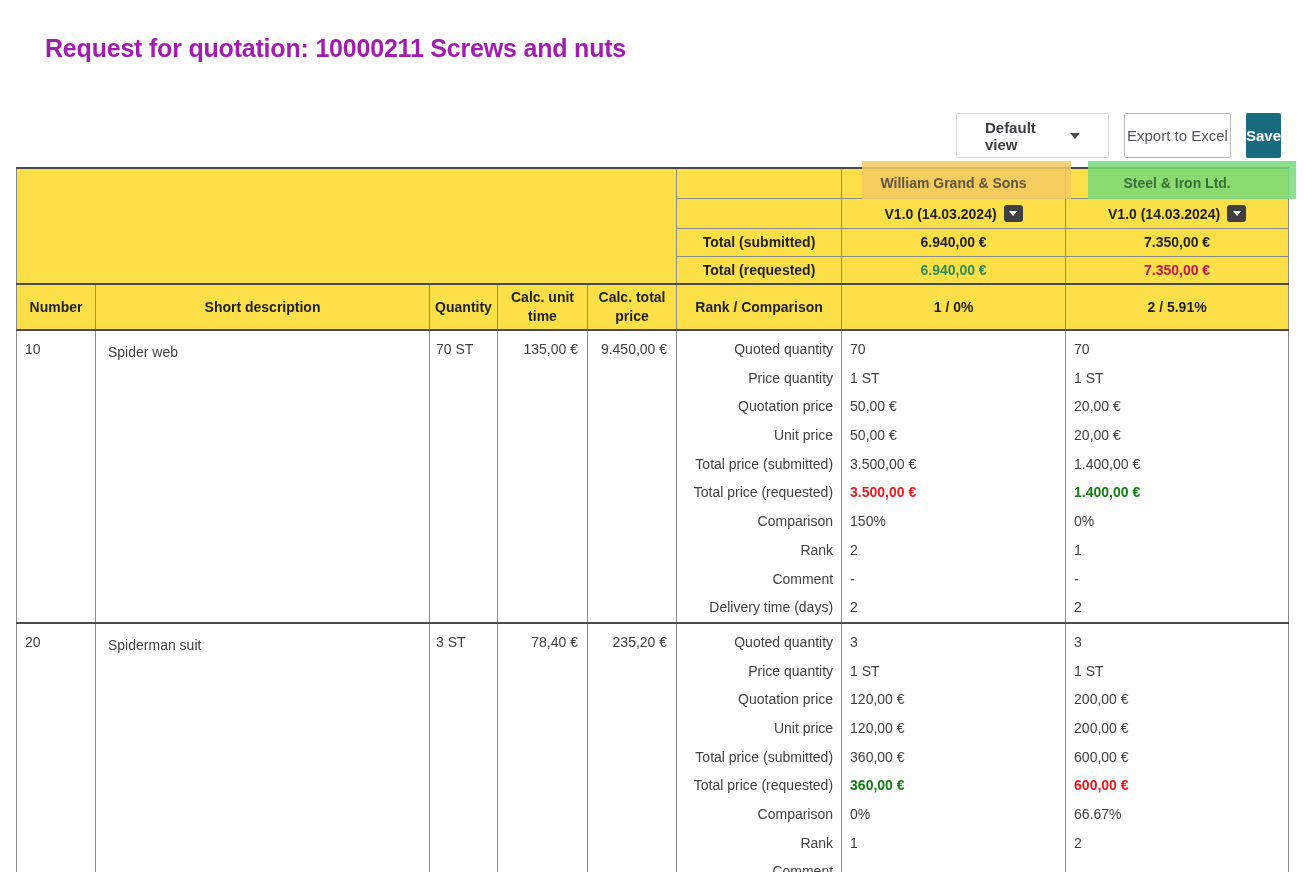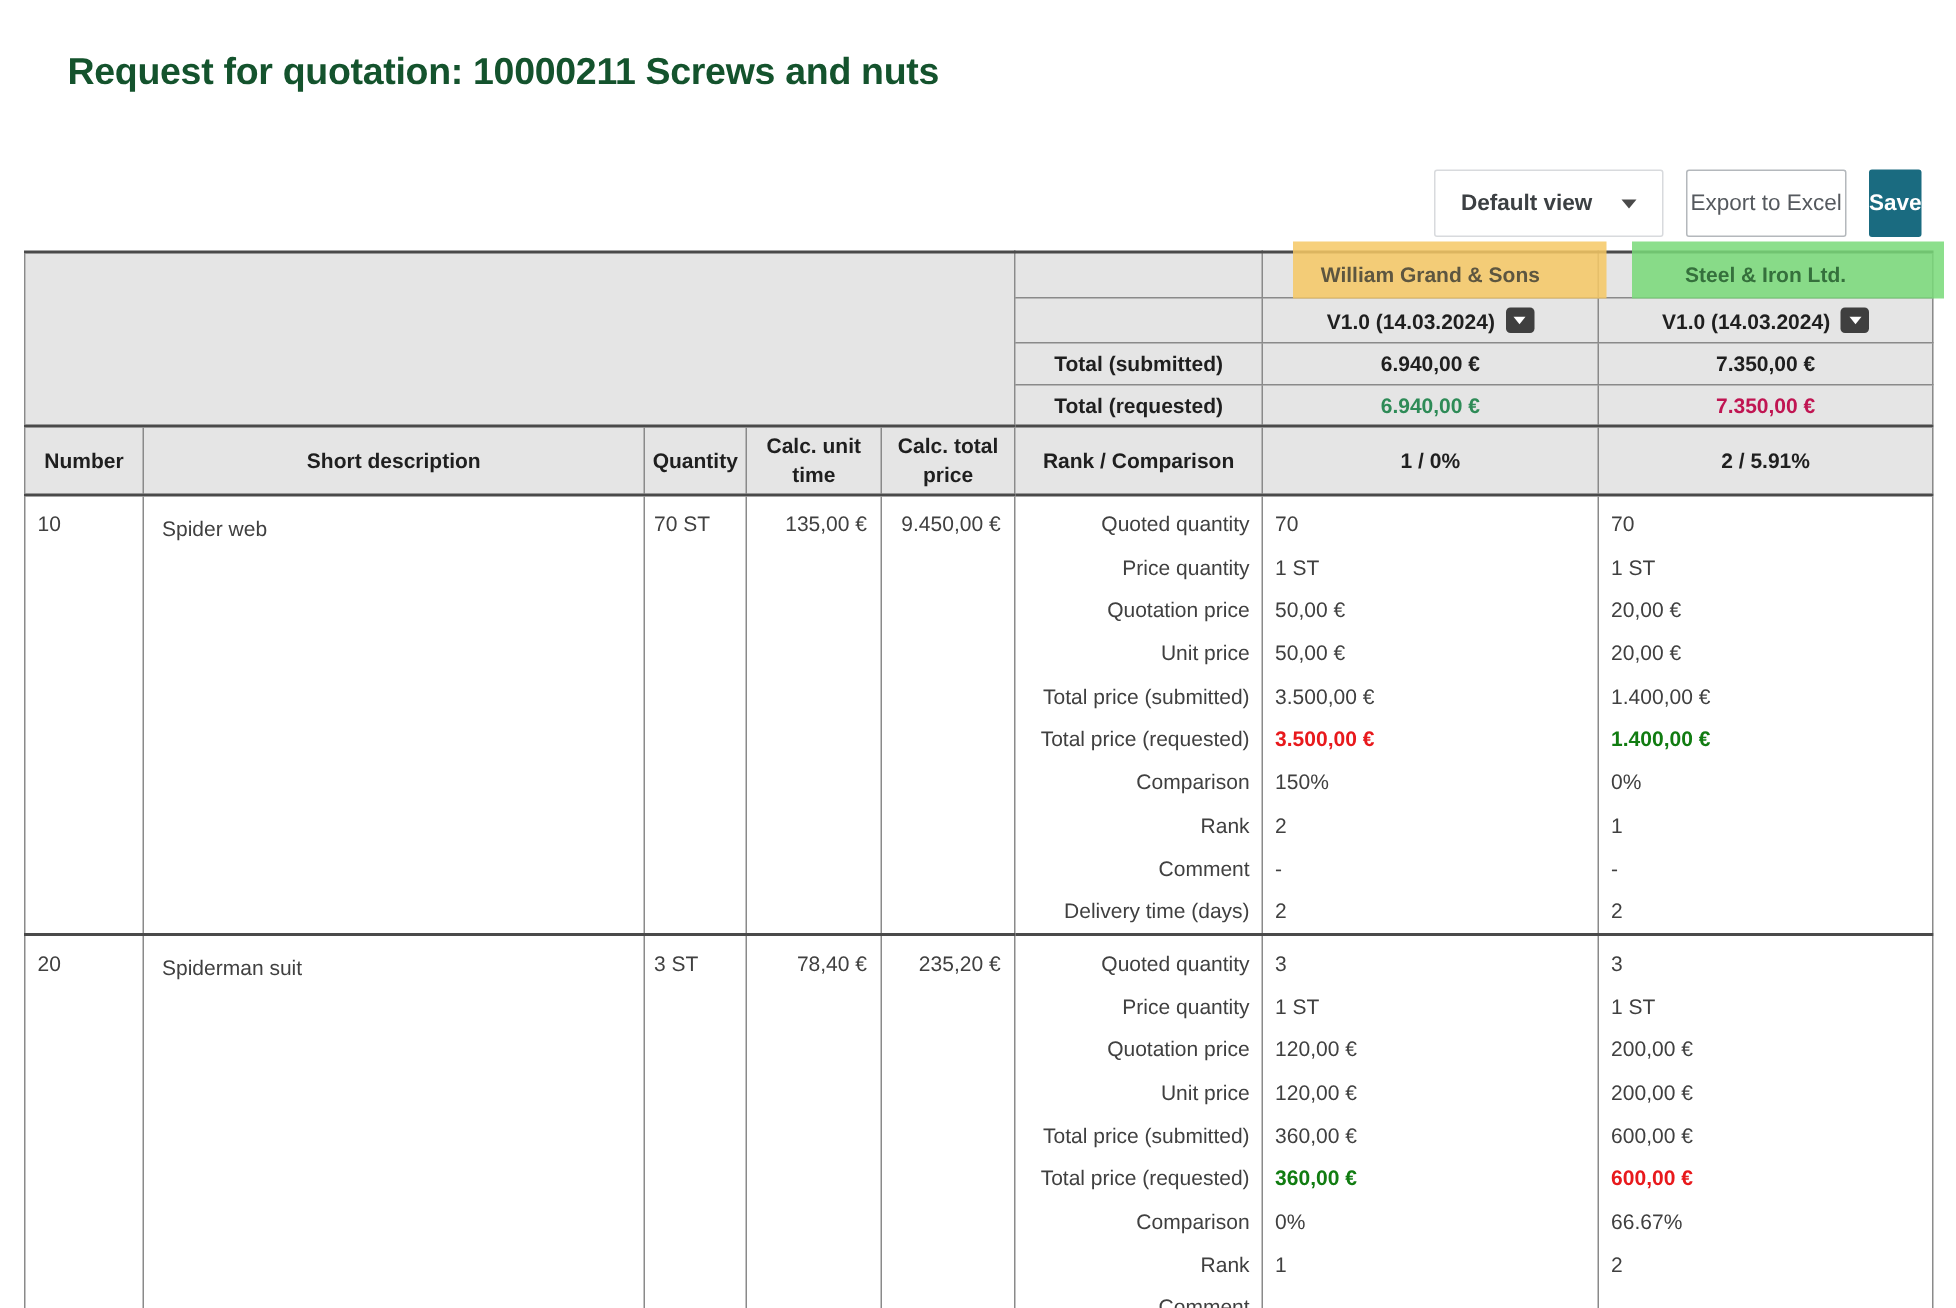--- a/index.html
+++ b/index.html
@@ -7,31 +7,31 @@
   .page {
     position: relative;
     width: 1304px; height: 872px;
     overflow: hidden;
     background: #ffffff;
     font-family: "Liberation Sans", "DejaVu Sans", sans-serif;
     color: #404040;
   }
   .page-title {
     position: absolute; left: 45px; top: 34px;
-    font-size: 25px; font-weight: 700; color: #14532d;
+    font-size: 25px; font-weight: 700; color: #a21caf;
     letter-spacing: -0.2px;
   }
   
   .toolbar {
     position: absolute; top: 113px; right: 23px;
     display: flex; gap: 15px; align-items: stretch; height: 45px;
   }
   .view-select {
     display: flex; align-items: center; justify-content: space-between;
-    width: 153px; padding: 0 17px;
+    width: 153px; padding: 0 28px;
     background: #fff; border: 1px solid #d8dadd; border-radius: 2px;
     font-size: 15px; font-weight: 700; color: #3c4043; cursor: pointer;
   }
   .caret-down {
     width: 0; height: 0; margin-left: 14px;
     border-left: 5px solid transparent; border-right: 5px solid transparent;
     border-top: 6px solid #4a4a4a;
   }
   .btn-outline {
     display: flex; align-items: center; justify-content: center;
@@ -44,21 +44,21 @@
     font-size: 15px; font-weight: 700; color: #ffffff; cursor: pointer;
   }
   
   .table-wrap { position: absolute; left: 16px; top: 167px; width: 1272px; }
   table.cmp {
     border-collapse: collapse; table-layout: fixed; width: 1272px;
     font-size: 14px; color: #404040;
     border-top: 2px solid #4a4a4a;
   }
   table.cmp td, table.cmp th { border: 1px solid #8a8a8a; background: #ffffff; }
-  tr.r1 td, tr.r2 td, tr.r3 td, tr.r4 td, tr.rh th { background: #e5e5e5; }
+  tr.r1 td, tr.r2 td, tr.r3 td, tr.r4 td, tr.rh th { background: #fde047; }
   tr.r1 { height: 30px; } tr.r2 { height: 30px; }
   tr.r3 { height: 28px; } tr.r4 { height: 28px; }
   tr.rh { height: 46px; }
   tr.rh th {
     border-top: 2px solid #4a4a4a; border-bottom: 2px solid #4a4a4a;
     font-weight: 700; color: #1f1f1f; text-align: center; line-height: 1.35;
     padding: 2px 1px;
   }
   td.center { text-align: center; vertical-align: middle; }
   td.lblcol { text-align: center; vertical-align: middle; padding: 0 6px; }

